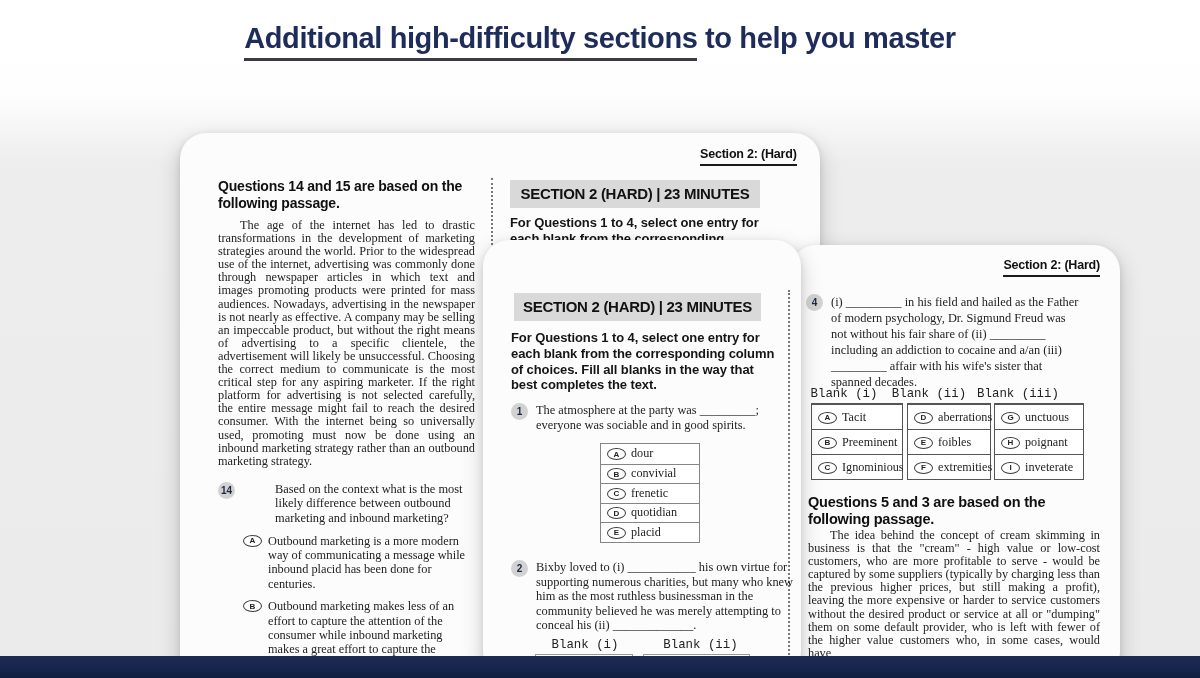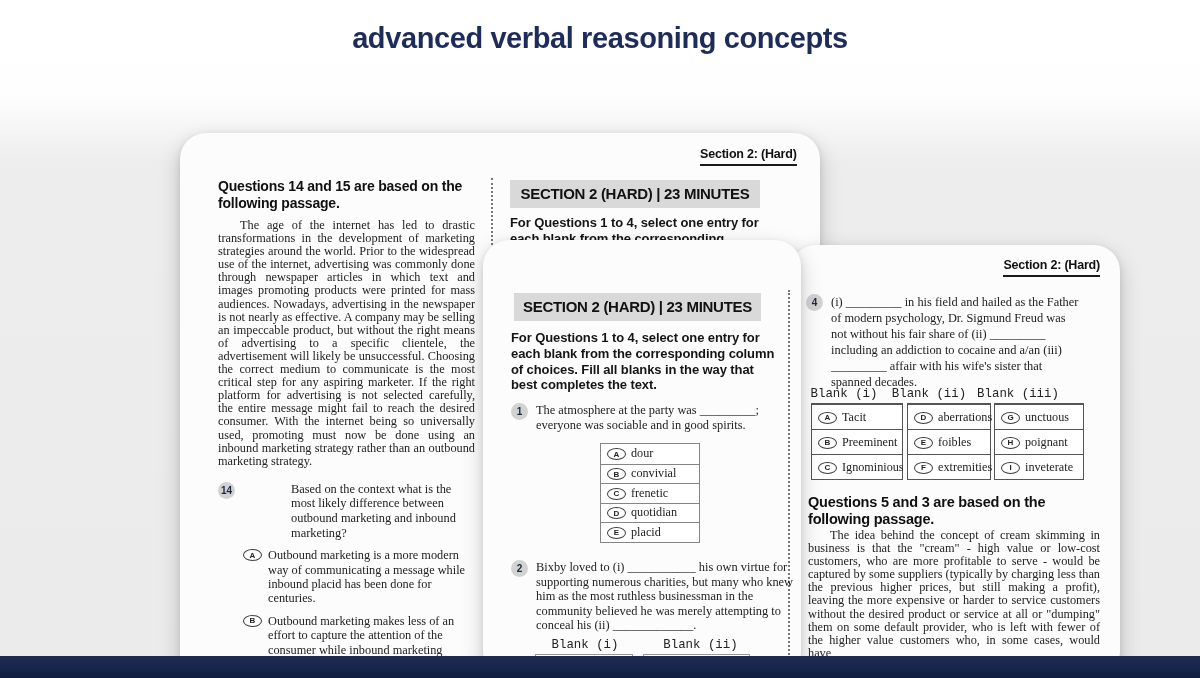--- a/index.html
+++ b/index.html
@@ -68,33 +68,33 @@
   
   #navy-bar { position:absolute; left:0; top:656px; width:1200px; height:22px; z-index:10;
     background:linear-gradient(180deg,#1e2c54 0%,#17254c 55%,#101e3e 100%); }
 </style>
 </head>
 <body>
 
 <div class="stage">
 
   <div class="title">
-    <div class="line">advanced verbal reasoning concepts</div>
+    <div class="line"><span class="u">Additional high-difficulty sections</span><span> to help you master</span></div>
   </div>
 
   <div class="card" id="back-card">
     <div class="pagelabel" style="left:520px; top:14px;">Section 2: (Hard)</div>
     <div class="divider" style="left:311px; top:45px; height:515px;"></div>
 
     <div style="position:absolute; left:38px; top:45px; width:257px;">
       <div class="qhead">Questions 14 and 15 are based on the following passage.</div>
       <div class="passage" style="margin-top:7px;">The age of the internet has led to drastic transformations in the development of marketing strategies around the world. Prior to the widespread use of the internet, advertising was commonly done through newspaper articles in which text and images promoting products were printed for mass audiences. Nowadays, advertising in the newspaper is not nearly as effective. A company may be selling an impeccable product, but without the right means of advertising to a specific clientele, the advertisement will likely be unsuccessful. Choosing the correct medium to communicate is the most critical step for any aspiring marketer. If the right platform for advertising is not selected carefully, the entire message might fail to reach the desired consumer. With the internet being so universally used, promoting must now be done using an inbound marketing strategy rather than an outbound marketing strategy.</div>
       <div class="qrow" style="margin-top:14px;gap:40px;">
         <span class="qnum">14</span>
-        <span class="qtext" style="width:232px;margin-left:16px;">Based on the context what is the most likely difference between outbound marketing and inbound marketing?</span>
+        <span class="qtext" style="width:232px;">Based on the context what is the most likely difference between outbound marketing and inbound marketing?</span>
       </div>
       <div class="opt">
         <span class="ov">A</span>
         <span class="qtext" style="width:205px;">Outbound marketing is a more modern way of communicating a message while inbound placid has been done for centuries.</span>
       </div>
       <div class="opt">
         <span class="ov">B</span>
         <span class="qtext" style="width:205px;">Outbound marketing makes less of an effort to capture the attention of the consumer while inbound marketing makes a great effort to capture the attention of the consumer.</span>
       </div>
 

